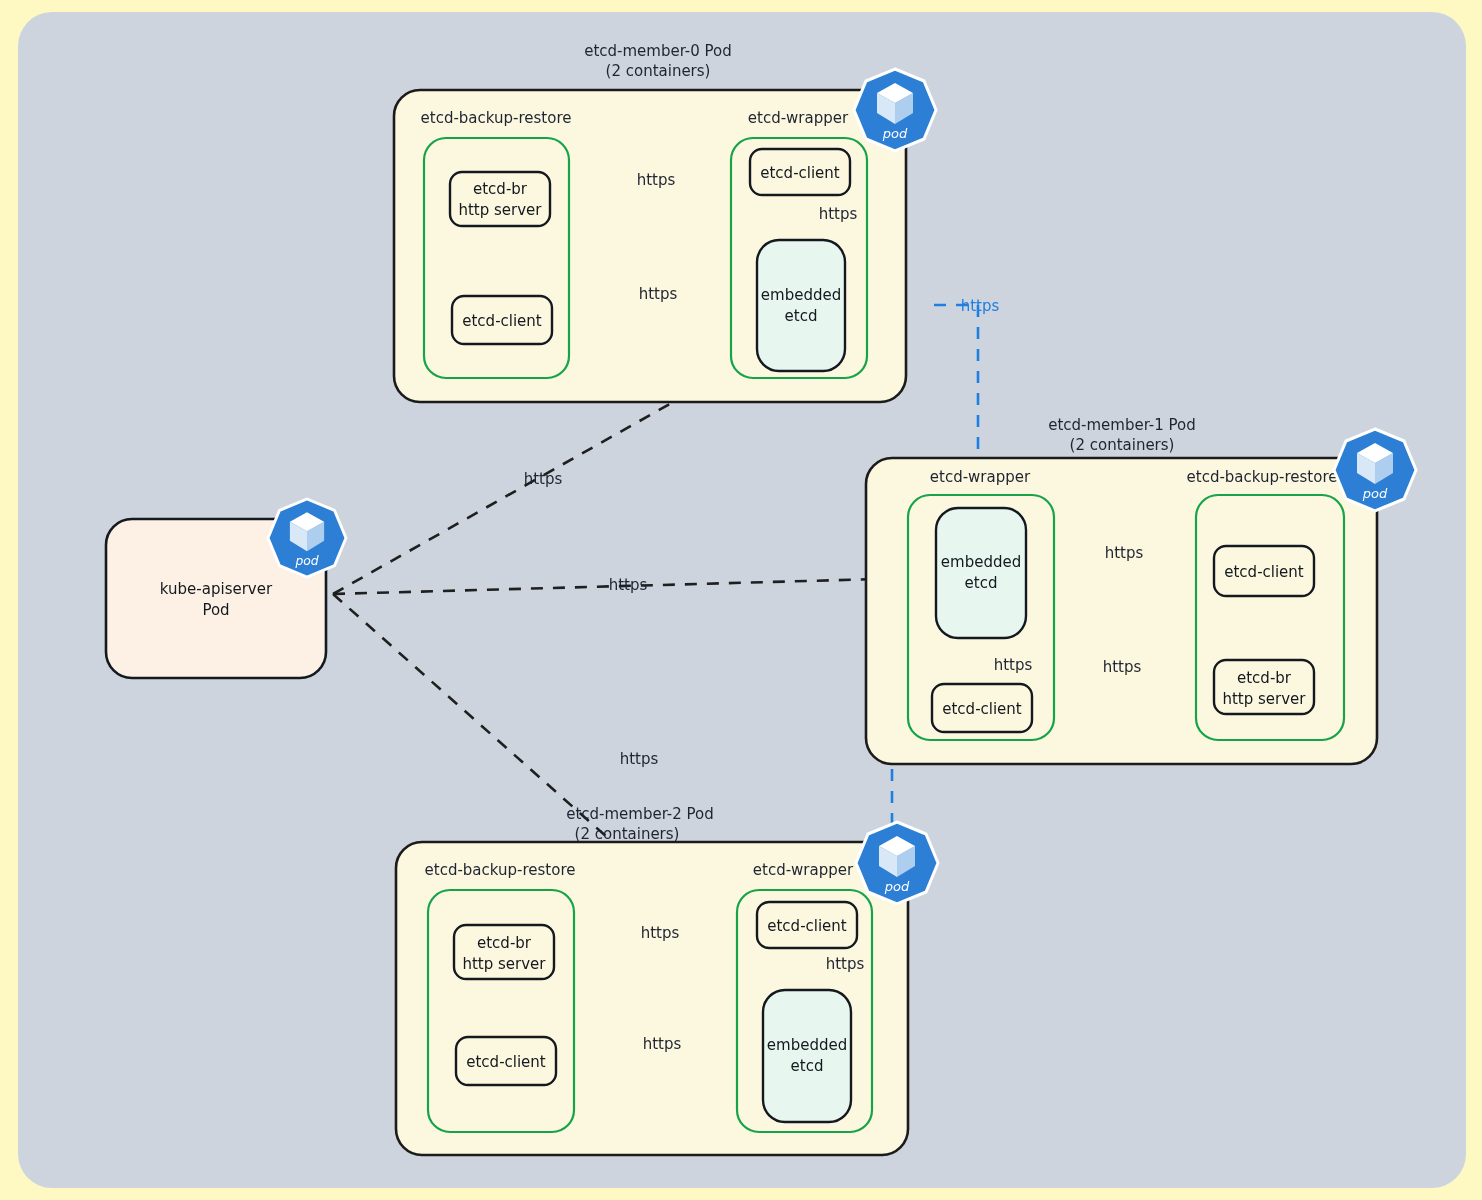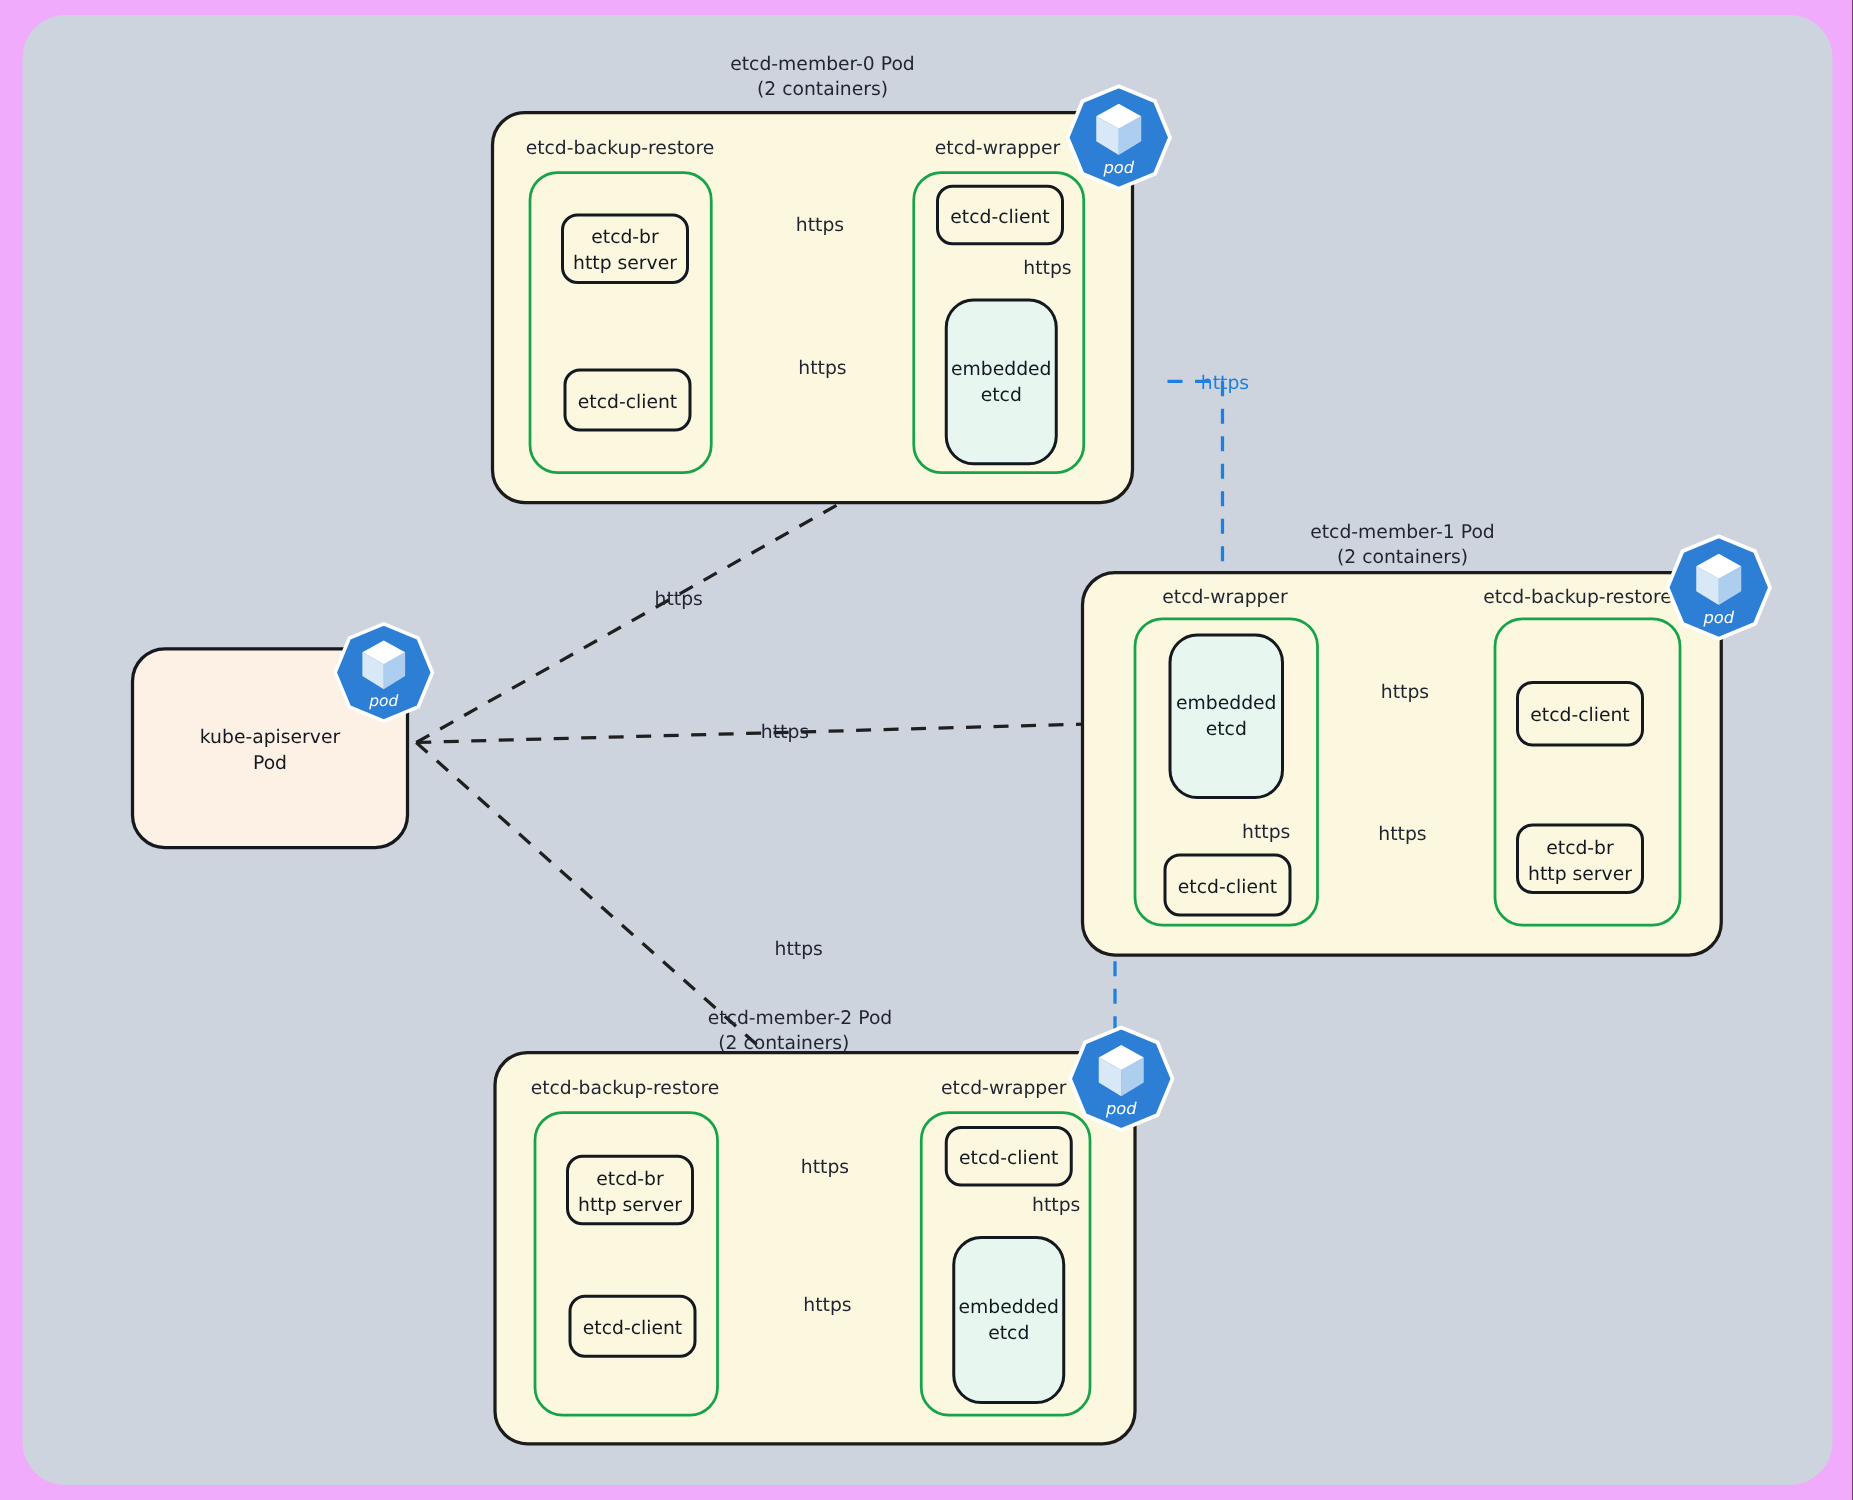--- a/index.html
+++ b/index.html
@@ -1,16 +1,16 @@
 <!DOCTYPE html>
 <html><head>
 <meta charset="utf-8">
 <style>
   html,body{margin:0;padding:0;background:#000;}
-  #stage{position:relative;width:1482px;height:1200px;background:#f0abfc;overflow:hidden;
+  #stage{position:relative;width:1482px;height:1200px;background:#fef9c3;overflow:hidden;
          font-family:"DejaVu Sans","Liberation Sans",sans-serif;}
   svg.layer{position:absolute;left:0;top:0;width:1482px;height:1200px;}
   text{font-family:"DejaVu Sans","Liberation Sans",sans-serif;}
   .ttl{font-size:15px;fill:#1f2430;}
   .lbl{font-size:15px;fill:#1f2430;}
   .node-t{font-size:15px;fill:#14181f;}
   .edge-t{font-size:15px;fill:#1f2430;}
   .edge-t-blue{font-size:15px;fill:#1f7fe0;}
   .podfill{fill:#fcf8e0;stroke:#1b1b1b;stroke-width:2.6;}
   .greenbox{fill:none;stroke:#16a34a;stroke-width:2.2;}

